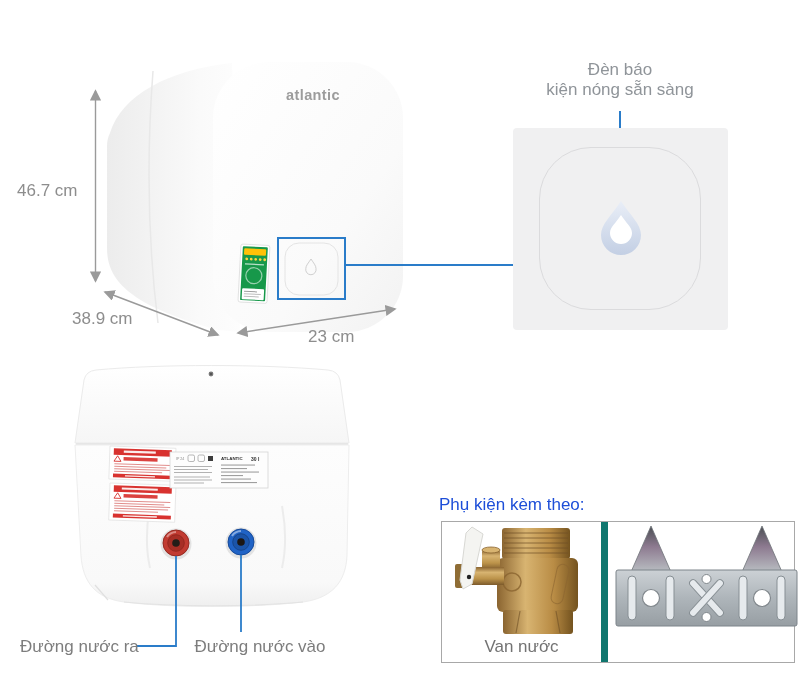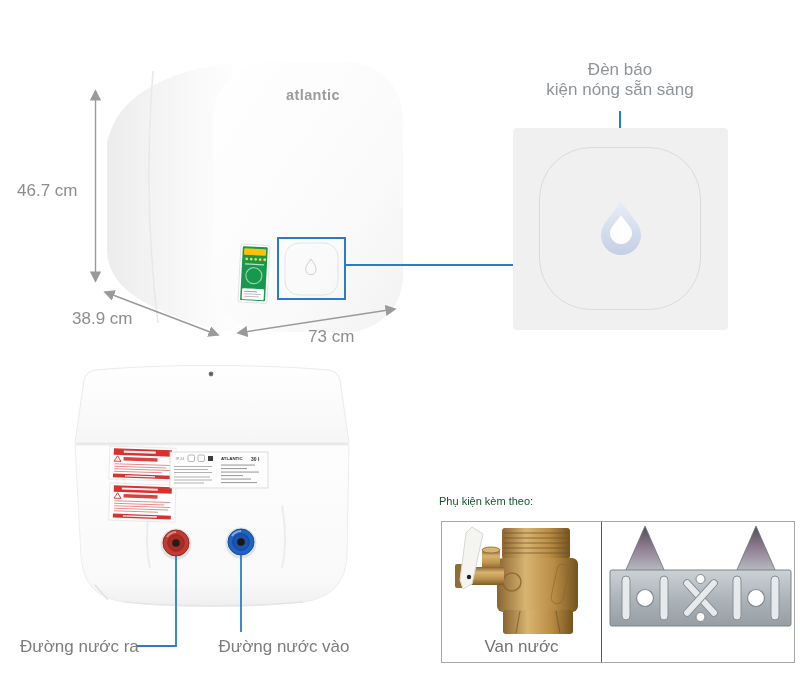--- a/index.html
+++ b/index.html
@@ -2,29 +2,29 @@
 <html><head>
 <meta charset="utf-8">
 <style>
   html,body{margin:0;padding:0;background:#fff;}
   .stage{position:relative;width:800px;height:678px;background:#ffffff;overflow:hidden;
          font-family:"Liberation Sans","DejaVu Sans",sans-serif;}
   .abs{position:absolute;}
   .dim-label{color:#8d8d8d;font-size:17px;white-space:nowrap;text-align:right;}
   .leader-label{color:#7d7d7d;font-size:17px;white-space:nowrap;}
   .detail-label{color:#8f9499;font-size:17px;line-height:20px;text-align:center;white-space:nowrap;}
-  .acc-heading{color:#14532d;font-size:11px;white-space:nowrap;}
+  .acc-heading{color:#1d4ed8;font-size:17px;white-space:nowrap;}
   .cell-label{color:#737373;font-size:17px;text-align:center;}
   .connector-h{background:#2a7cc9;height:2px;}
   .connector-v{background:#2a7cc9;width:2px;}
   .panel{background:#f0f0f1;border-radius:4px;}
   .squircle{border:1.5px solid #dbdbdd;border-radius:52px;}
   .acc-table{display:flex;border:1px solid #a8a8a8;background:#fff;}
   .acc-cell{position:relative;background:#fff;}
-  .acc-cell.first{border-right:1px solid #0f766e;}
+  .acc-cell.first{border-right:7px solid #0f766e;}
   .cell-label-wrap{position:absolute;left:0;right:0;bottom:5px;}
 </style>
 </head>
 <body>
 
 <div class="stage">
 
   <svg class="abs" style="left:0;top:0" width="460" height="360" viewBox="0 0 460 360">
     <defs>
       <linearGradient id="sideGrad" x1="0" y1="0" x2="1" y2="0">
@@ -77,21 +77,21 @@
 
     <g stroke="#9a9a9a" stroke-width="1.4">
       <line x1="95.5" y1="91" x2="95.5" y2="281" marker-start="url(#arr)" marker-end="url(#arr)"></line>
       <line x1="105" y1="292" x2="218" y2="335" marker-start="url(#arr)" marker-end="url(#arr)"></line>
       <line x1="238" y1="333" x2="395" y2="309" marker-start="url(#arr)" marker-end="url(#arr)"></line>
     </g>
   </svg>
 
   <div class="abs dim-label" style="left:17px;top:181px;width:64px;text-align:left;">46.7 cm</div>
   <div class="abs dim-label" style="left:72px;top:309px;">38.9 cm</div>
-  <div class="abs dim-label" style="left:308px;top:327px;">73 cm</div>
+  <div class="abs dim-label" style="left:308px;top:327px;">23 cm</div>
 
   <div class="abs detail-label" style="left:505px;top:60px;width:230px;">
     <div>Đèn báo</div>
     <div>kiện nóng sẵn sàng</div>
   </div>
 
   <div class="abs connector-h" style="left:345px;top:264px;width:168px;"></div>
   <div class="abs connector-v" style="left:619px;top:111px;height:110px;"></div>
 
   <div class="abs panel" style="left:513px;top:128px;width:215px;height:202px;">
@@ -207,21 +207,21 @@
       <circle cx="241" cy="542" r="8.3" fill="#1b54a8" stroke="#143f80" stroke-width="0.8"></circle>
       <circle cx="241" cy="542" r="3.8" fill="#1c1714"></circle>
       <path d="M 232 536 A 11 11 0 0 1 241 531" fill="none" stroke="#ffffff" stroke-opacity="0.45" stroke-width="2"></path>
     </g>
 
     <polyline points="137,646 176,646 176,556" fill="none" stroke="#2a7cc9" stroke-width="1.8"></polyline>
     <line x1="241" y1="555" x2="241" y2="632" stroke="#2a7cc9" stroke-width="1.8"></line>
   </svg>
 
   <div class="abs leader-label" style="left:20px;top:637px;width:114px;text-align:center;">Đường nước ra</div>
-  <div class="abs leader-label" style="left:190px;top:637px;width:140px;text-align:center;margin-left:24px;">Đường nước vào</div>
+  <div class="abs leader-label" style="left:190px;top:637px;width:140px;text-align:center;">Đường nước vào</div>
 
   <div class="abs acc-heading" style="left:439px;top:495px;">Phụ kiện kèm theo:</div>
 
   <div class="abs acc-table" style="left:441px;top:521px;width:352px;height:140px;">
 
     <div class="acc-cell first" style="width:159px;">
       <svg class="abs" style="left:0;top:0" width="158" height="118" viewBox="0 0 158 118">
         <defs>
           <linearGradient id="brassH" x1="0" y1="0" x2="0" y2="1">
             <stop offset="0" stop-color="#8a6430"></stop>

